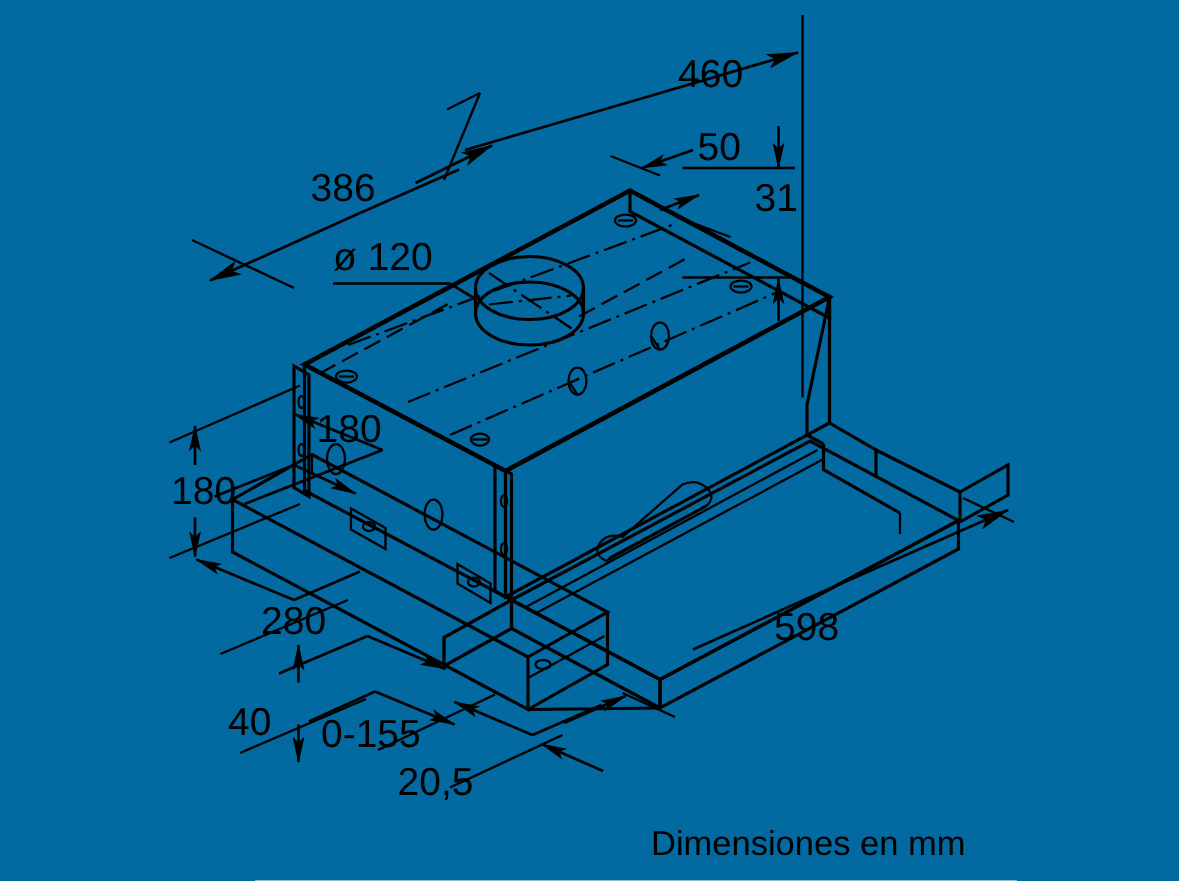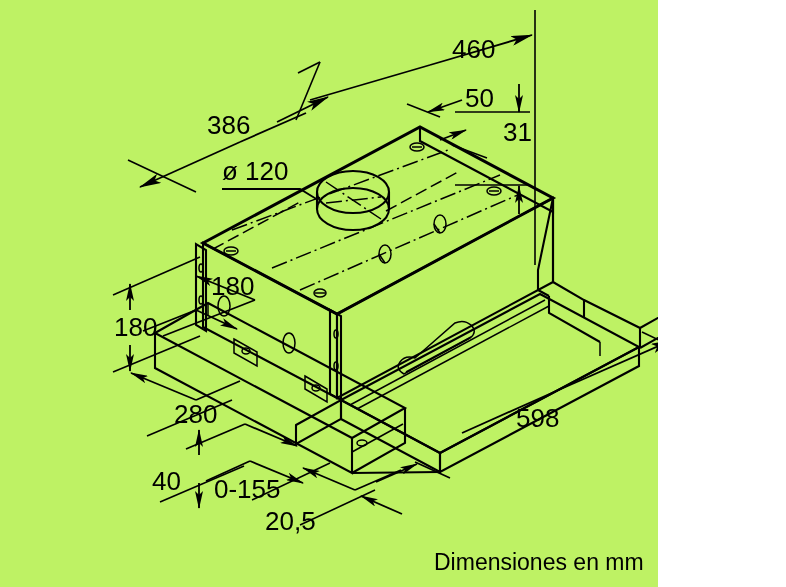--- a/index.html
+++ b/index.html
@@ -6,23 +6,23 @@
   html, body {
     margin: 0;
     padding: 0;
     background: #ffffff;
   }
   body {
     font-family: "Liberation Sans", sans-serif;
   }
   #stage {
     position: relative;
-    width: 658px;
+    width: 786px;
     height: 587px;
-    background: #bef264;
+    background: #0369a1;
     overflow: hidden;
   }
   #drawing {
     position: absolute;
     left: 0;
     top: 0;
     width: 786px;
     height: 587px;
   }
   .dim-text {

